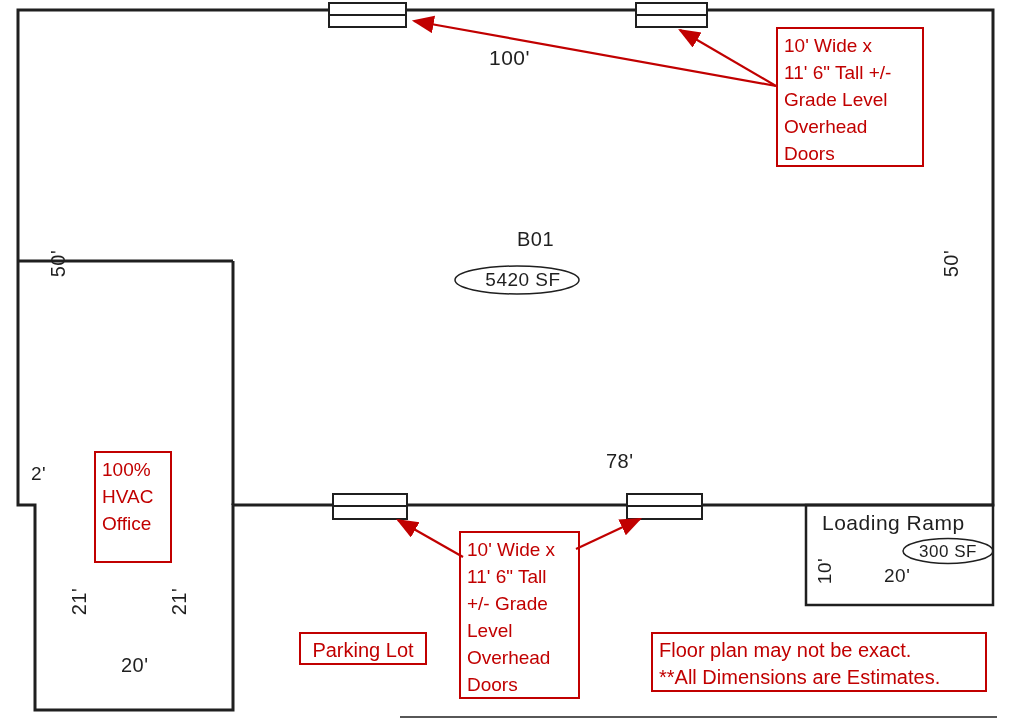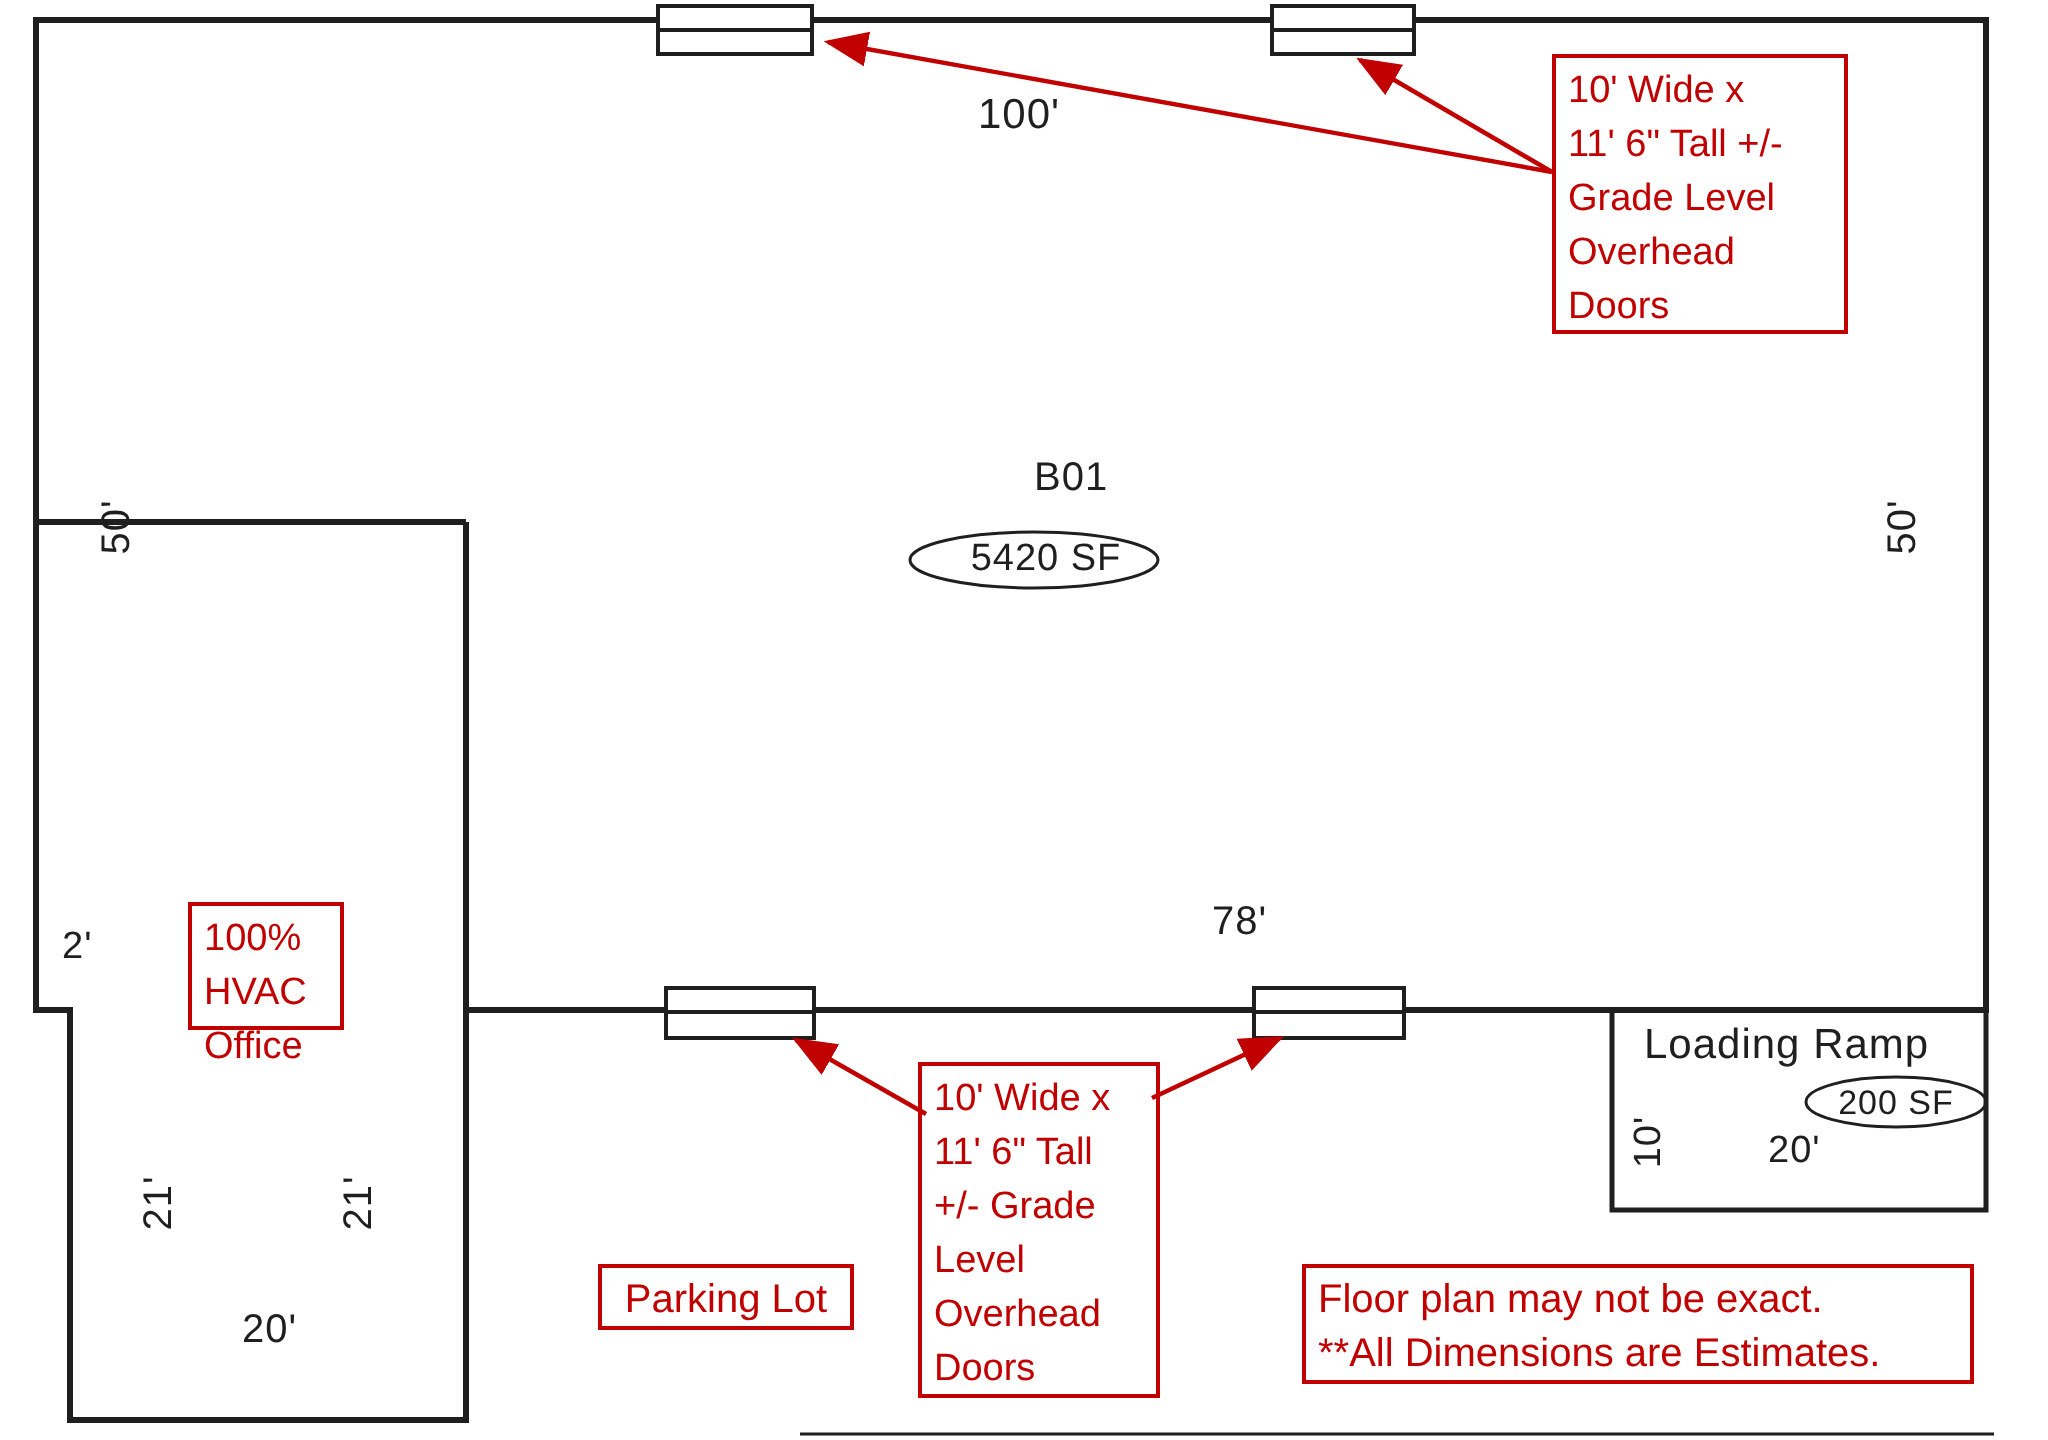--- a/index.html
+++ b/index.html
@@ -72,42 +72,42 @@
   <div class="lbl" style="left:606px; top:450px;">78'</div>
   <div class="lbl" style="left:31px; top:463px; font-size:19px;">2'</div>
   <div class="lbl rot" style="left:66px; top:590px;">21'</div>
   <div class="lbl rot" style="left:166px; top:590px;">21'</div>
   <div class="lbl" style="left:121px; top:654px;">20'</div>
 
   <div class="lbl" style="left:501px; top:228px;margin-left:16px;">B01</div>
   <div class="lbl center" style="left:457px; top:269px; width:132px; font-size:19px;">5420 SF</div>
 
   <div class="lbl" style="left:822px; top:511px; font-size:21px;">Loading Ramp</div>
-  <div class="lbl small center" style="left:908px; top:542px; width:80px;">200 SF</div>
+  <div class="lbl small center" style="left:908px; top:542px; width:80px;">300 SF</div>
   <div class="lbl rot" style="left:812px; top:560px; font-size:19px;">10'</div>
   <div class="lbl" style="left:884px; top:565px; font-size:19px;">20'</div>
 
   <div class="redbox" style="left:776px; top:27px; width:148px; height:140px;">
     <div>10' Wide x</div>
     <div>11' 6" Tall +/-</div>
     <div>Grade Level</div>
     <div>Overhead</div>
     <div>Doors</div>
   </div>
 
   <div class="redbox" style="left:459px; top:531px; width:121px; height:168px;">
     <div>10' Wide x</div>
     <div>11' 6" Tall</div>
     <div>+/- Grade</div>
     <div>Level</div>
     <div>Overhead</div>
     <div>Doors</div>
   </div>
 
-  <div class="redbox" style="left:94px; top:451px; width:78px; height:64px;">
+  <div class="redbox" style="left:94px; top:451px; width:78px; height:112px;">
     <div>100%</div>
     <div>HVAC</div>
     <div>Office</div>
   </div>
 
   <div class="redbox centered" style="left:299px; top:632px; width:128px; height:33px; font-size:20px;">Parking Lot</div>
 
   <div class="redbox" style="left:651px; top:632px; width:336px; height:60px; font-size:20px;">
     <div>Floor plan may not be exact.</div>
     <div>**All Dimensions are Estimates.</div>

